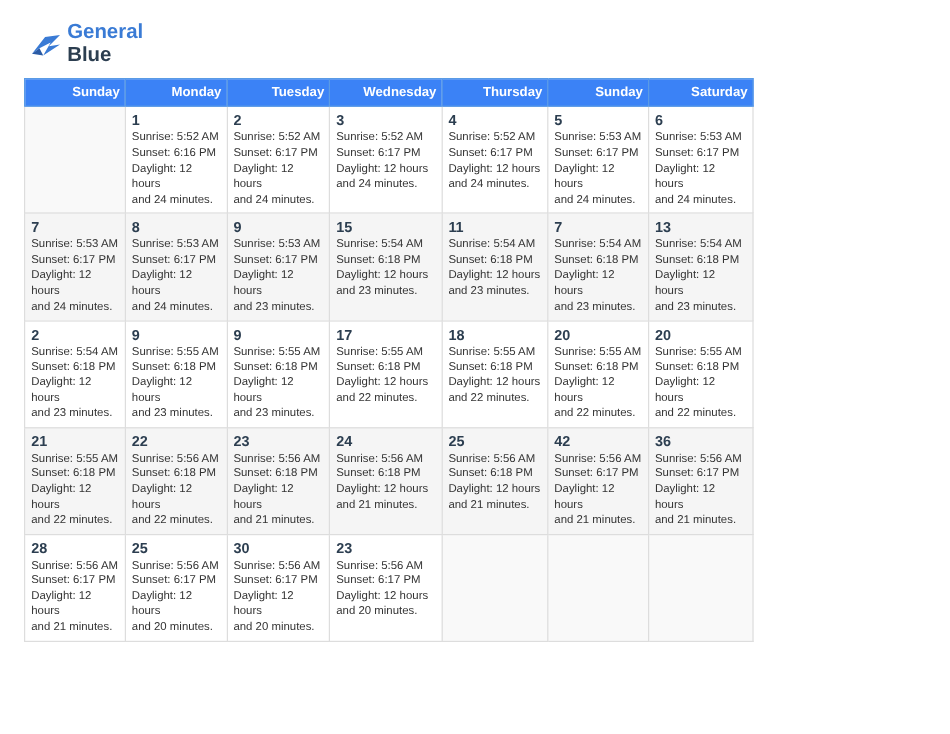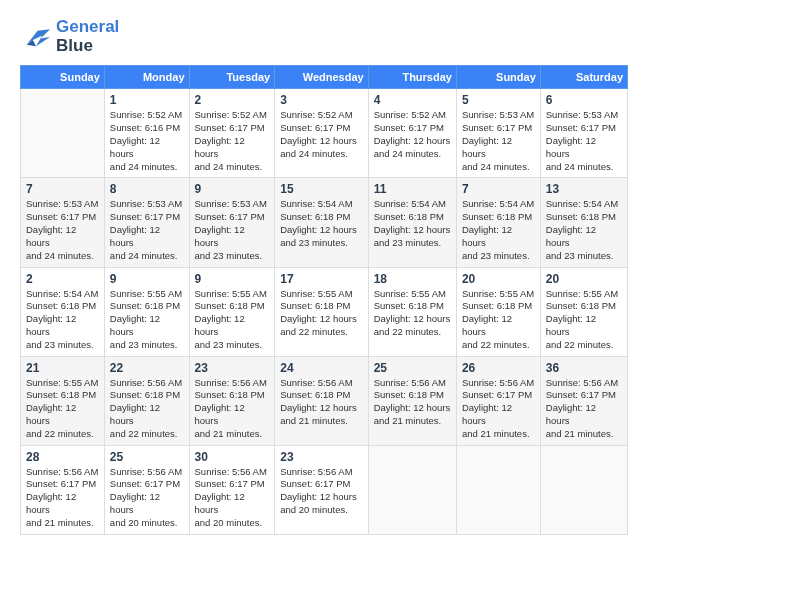--- a/index.html
+++ b/index.html
@@ -297,21 +297,21 @@
 and 21 minutes.</div>
           </td>
           <td>
             <span class="day-num">25</span>
             <div class="day-info" style="white-space: pre-line;">Sunrise: 5:56 AM
 Sunset: 6:18 PM
 Daylight: 12 hours
 and 21 minutes.</div>
           </td>
           <td>
-            <span class="day-num">26</span>
+            <span class="day-num">42</span>
             <div class="day-info" style="white-space: pre-line;">Sunrise: 5:56 AM
 Sunset: 6:17 PM
 Daylight: 12 hours
 and 21 minutes.</div>
           </td>
           <td>
             <span class="day-num">36</span>
             <div class="day-info" style="white-space: pre-line;">Sunrise: 5:56 AM
 Sunset: 6:17 PM
 Daylight: 12 hours

